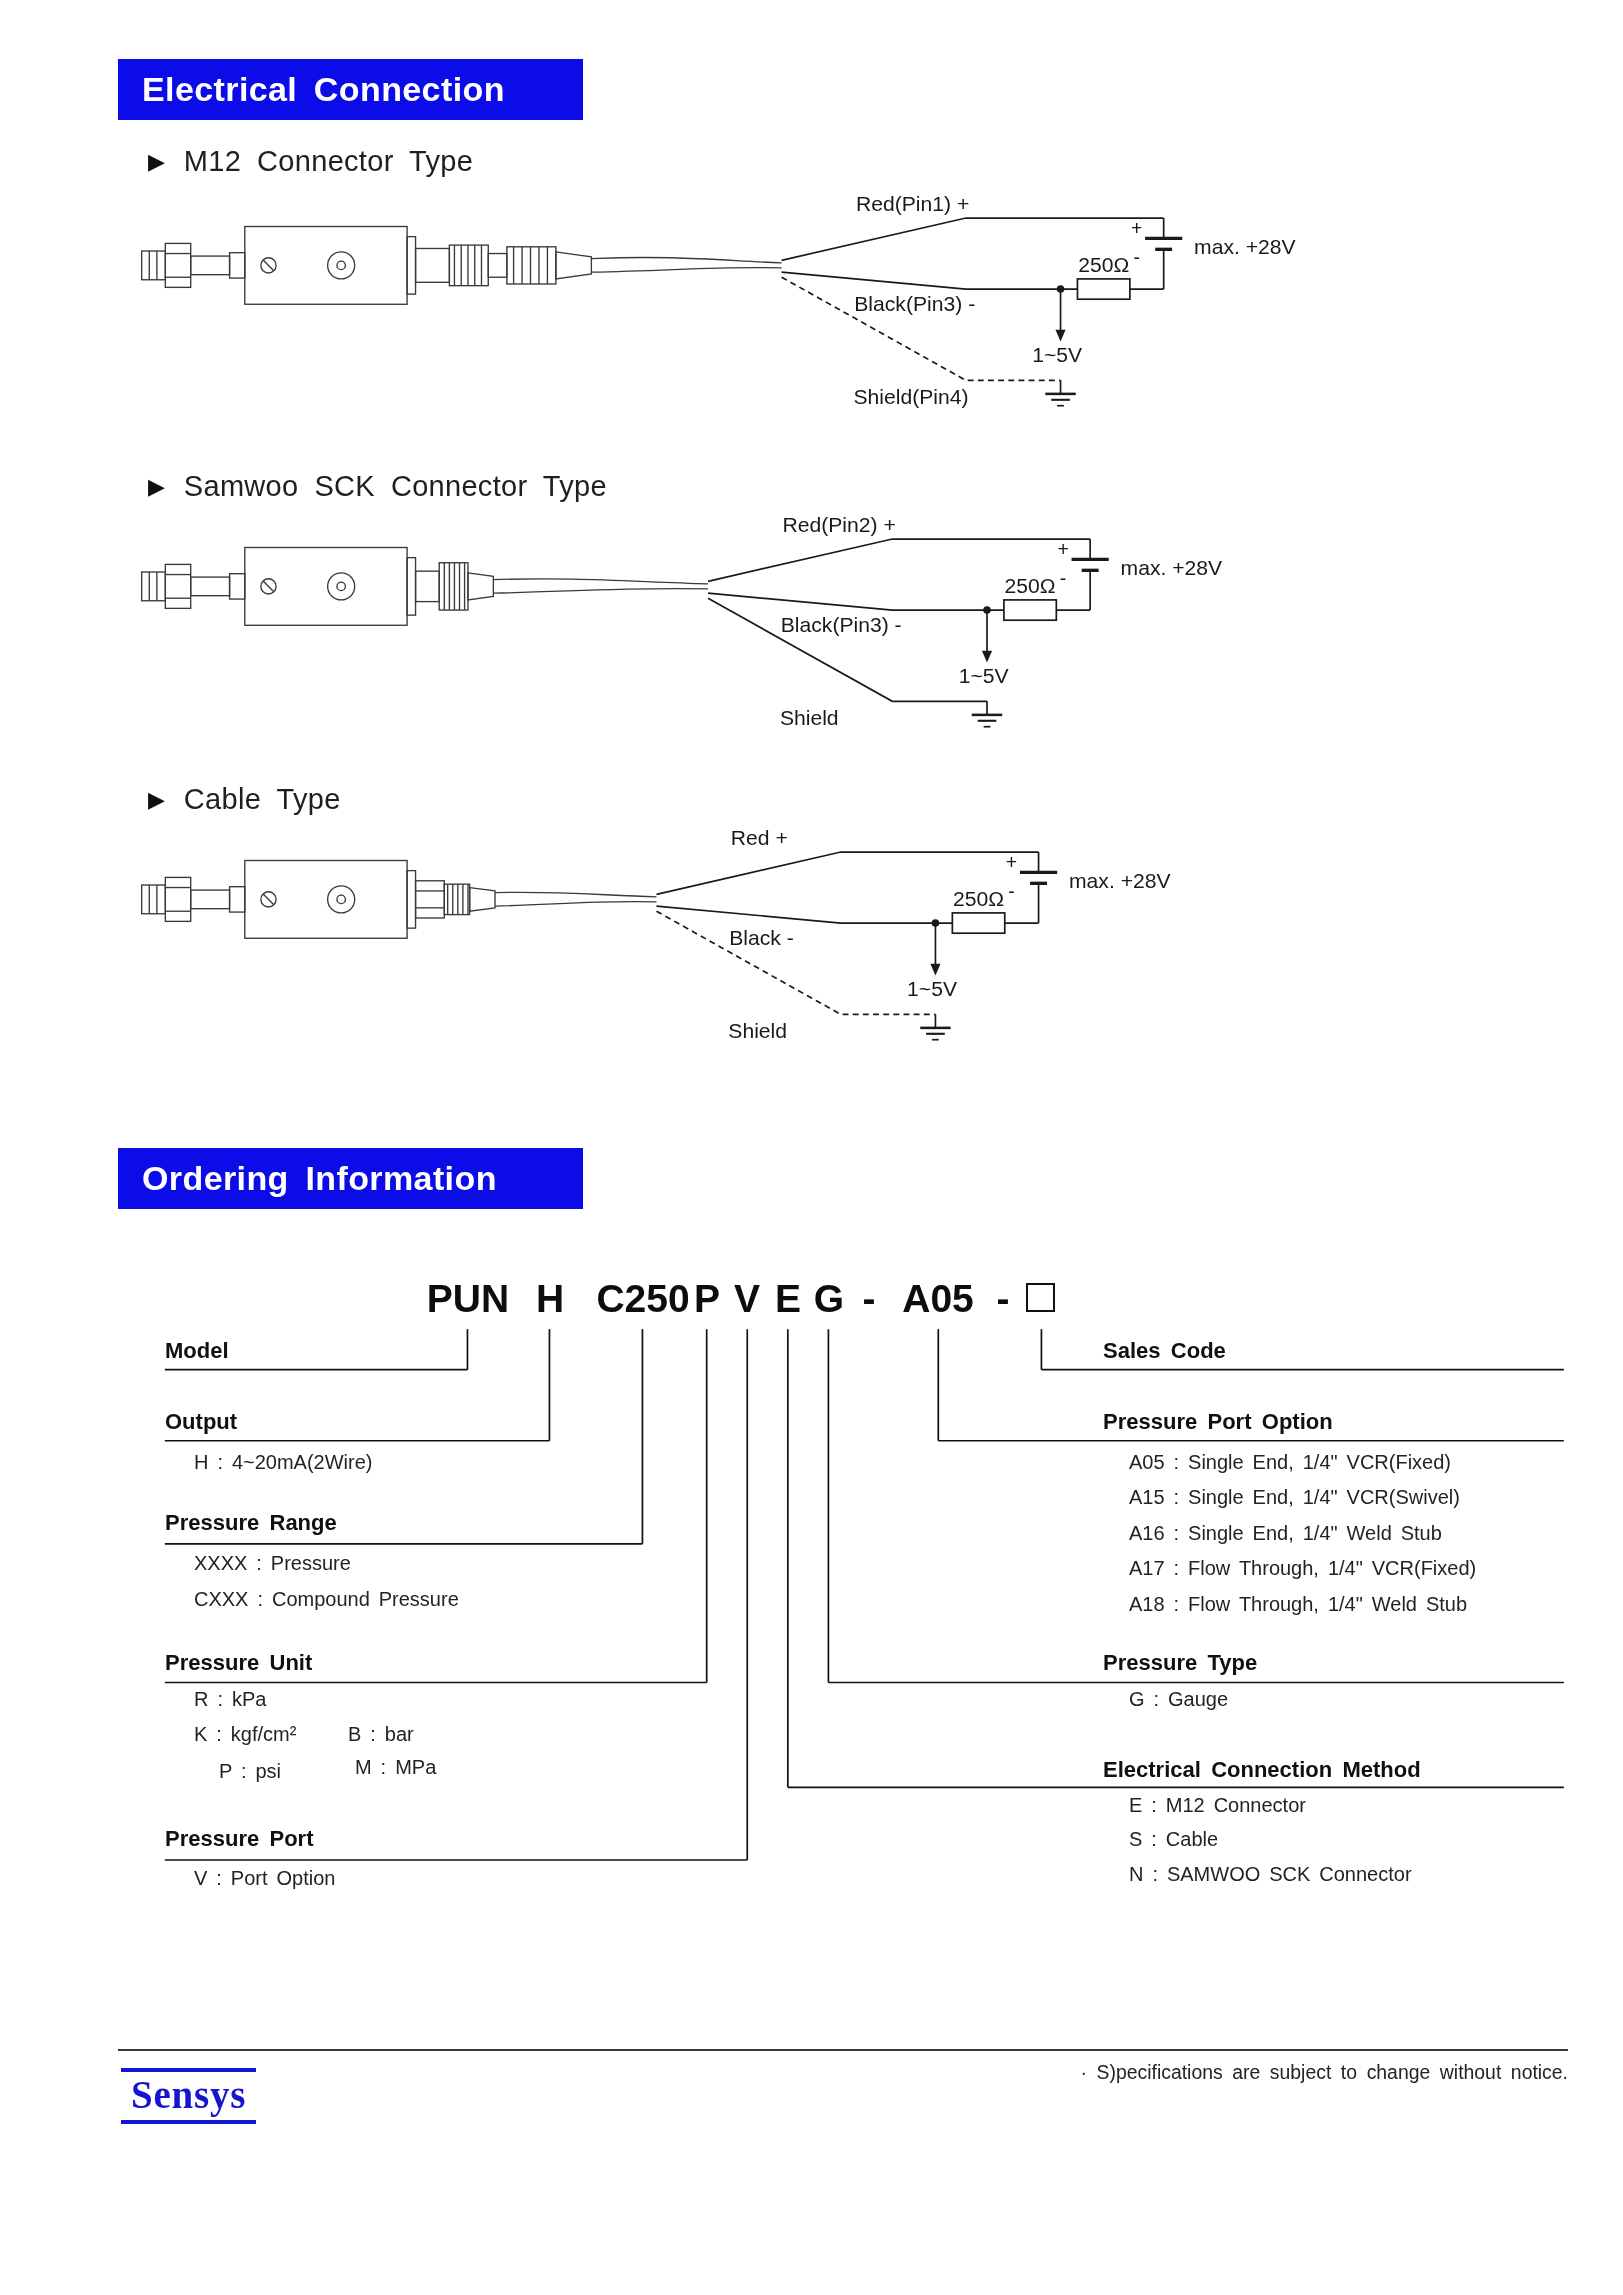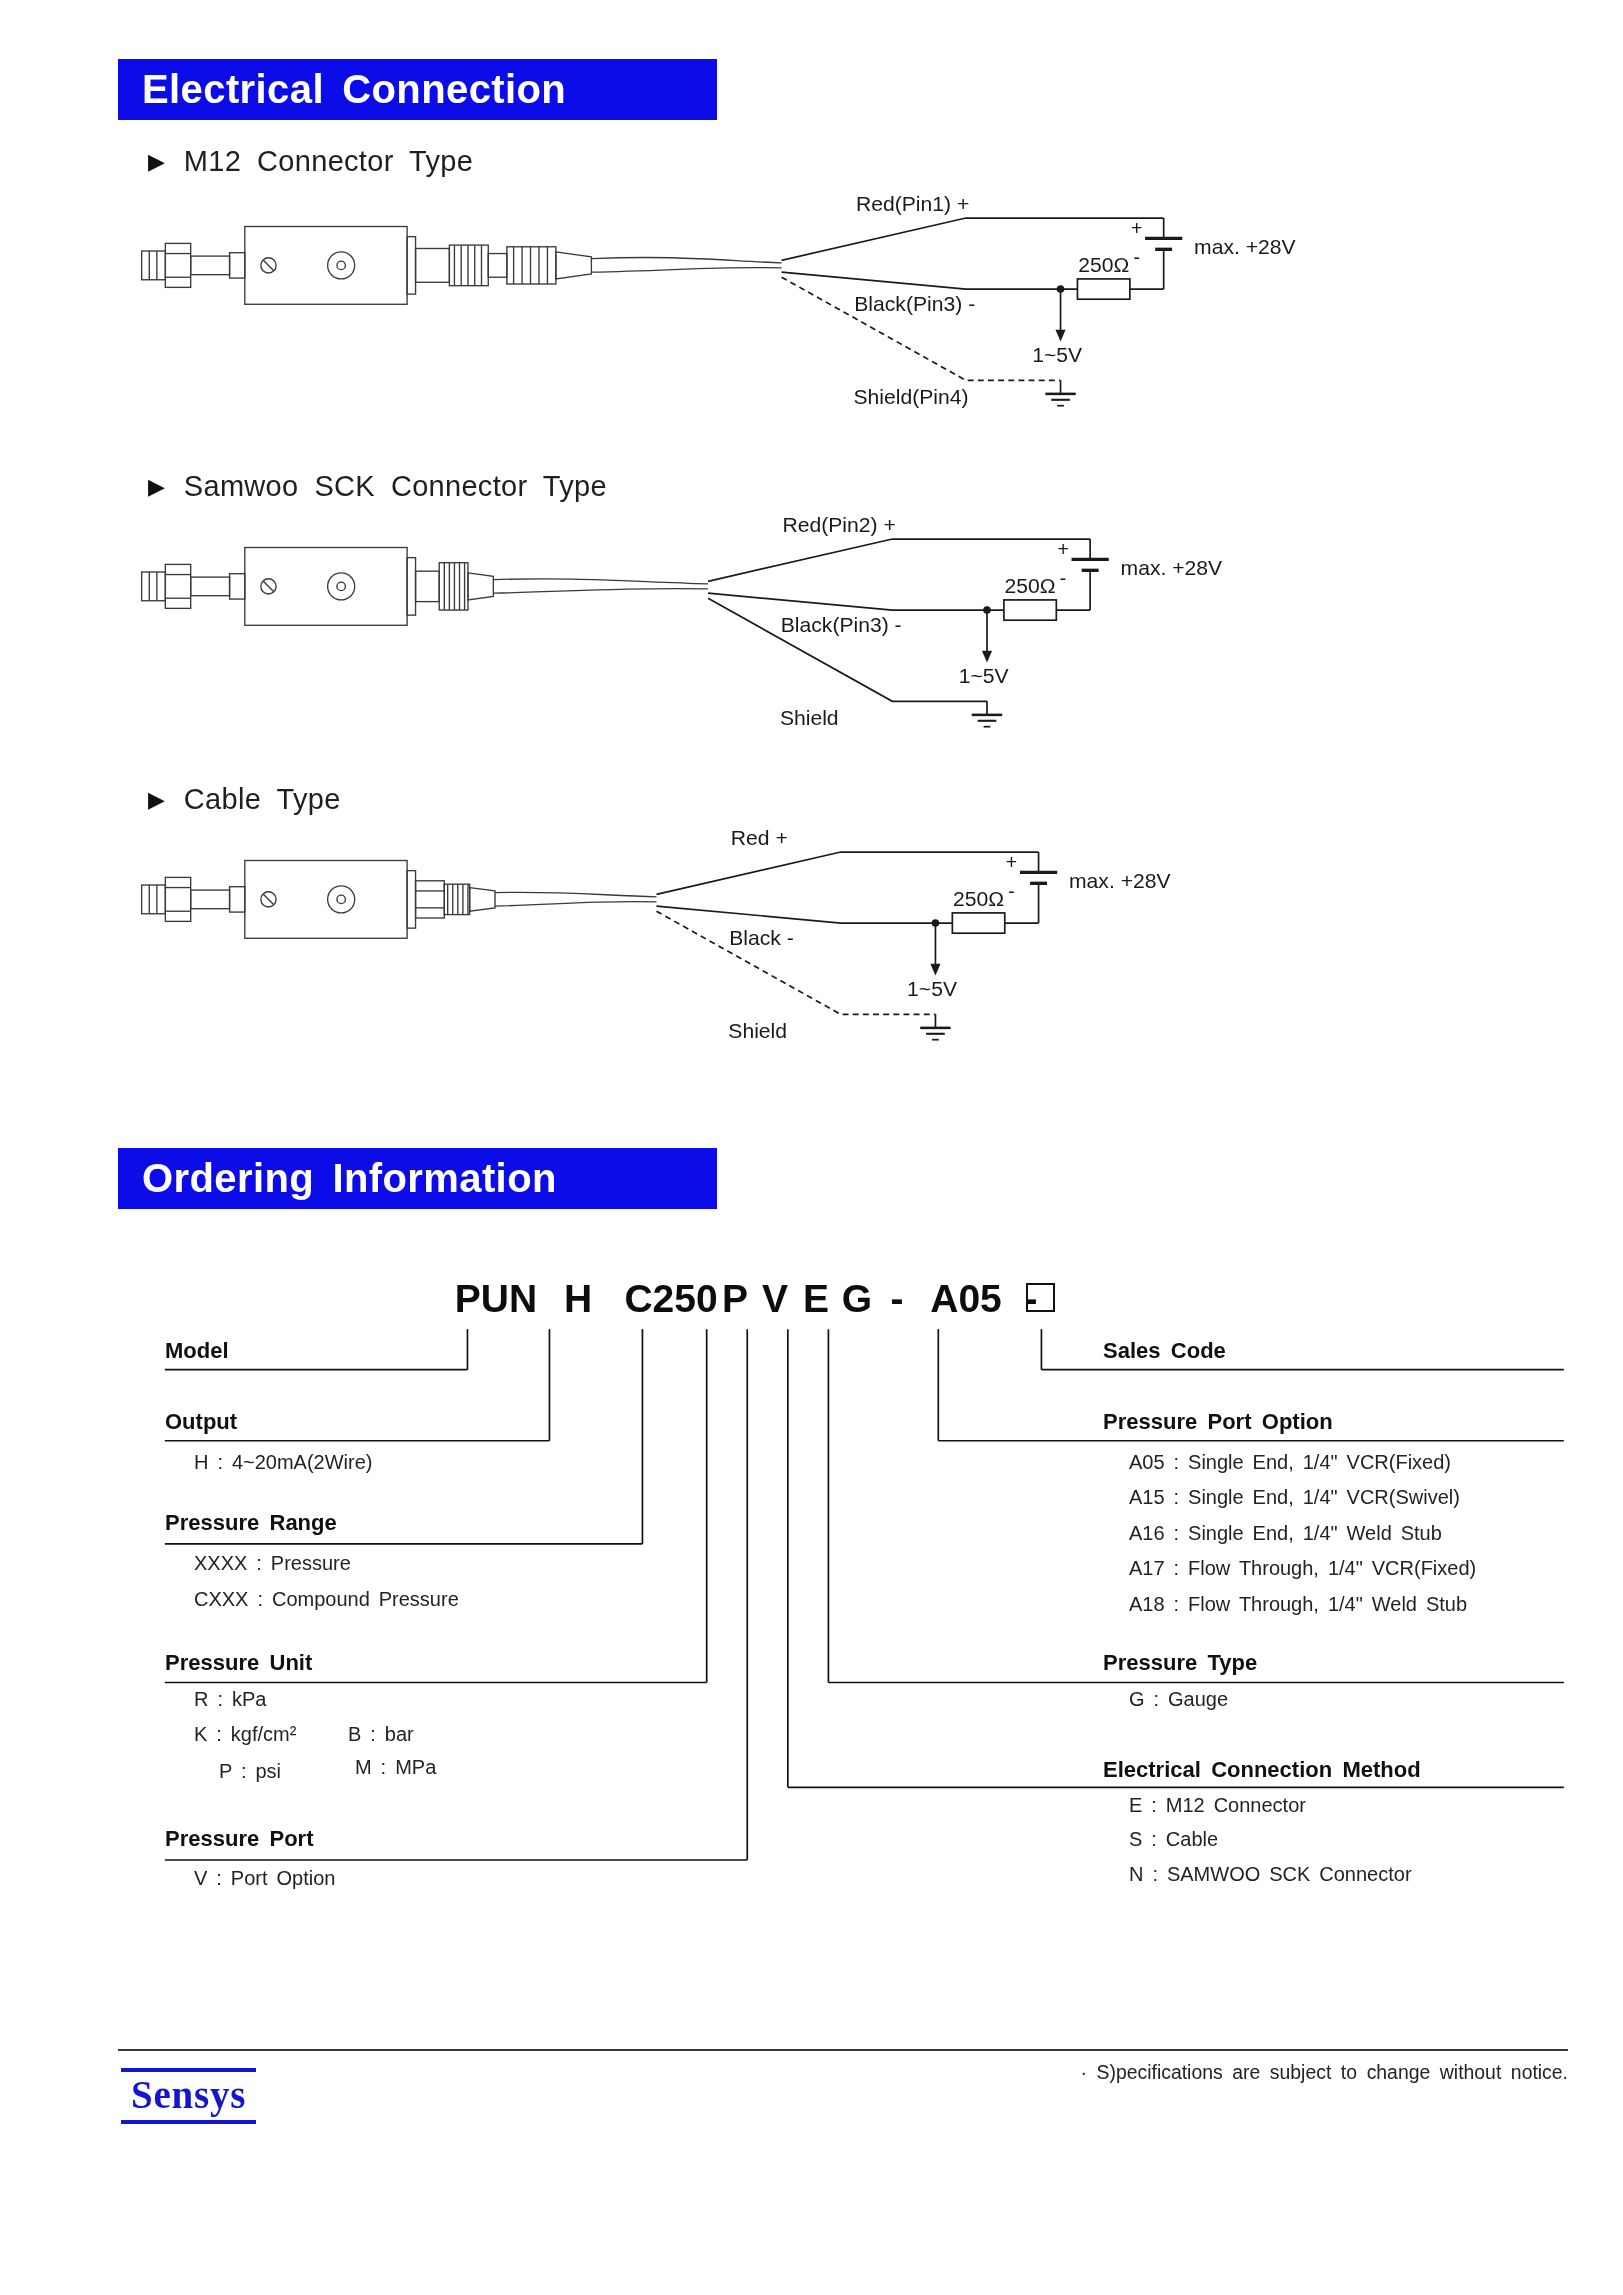--- a/index.html
+++ b/index.html
@@ -1,36 +1,36 @@
 <!DOCTYPE html>
 <html style="font-size:13.5px"><head>
 <meta charset="utf-8">
 <style>
   html,body { margin:0; padding:0; background:#ffffff; }
   .page {
     position:relative; width:1623px; height:2295px; background:#ffffff;
     font-family:"Liberation Sans", sans-serif; color:#1a1a1a; overflow:hidden;
   }
   .banner {
-    position:absolute; left:118px; width:599px; height:61px;
+    position:absolute; left:118px; width:465px; height:61px;
     background:#0c0ce8; color:#ffffff; display:flex; align-items:center;
-    font-size:40px; font-weight:bold; padding-left:24px; box-sizing:border-box;
+    font-size:34px; font-weight:bold; padding-left:24px; box-sizing:border-box;
     word-spacing:6.8px; letter-spacing:0.4px;
   }
   .sec-h {
     position:absolute; left:148px; font-size:29px; color:#1f1f1f;
     word-spacing:7.6px; letter-spacing:0.3px; white-space:nowrap;
   }
   .sec-h .tri { font-size:22px; margin-right:18.6px; vertical-align:2.5px; color:#101010; }
   .diagram-svg { position:absolute; left:118px; width:1268px; height:279px; }
   .dlabel { font-family:"Liberation Sans", sans-serif; font-size:25px; fill:#1a1a1a; stroke:none; }
   .dsmall { font-family:"Liberation Sans", sans-serif; font-size:23px; fill:#1a1a1a; stroke:none; }
   .code-seg {
     position:absolute; top:1277px; font-size:39px; font-weight:bold; color:#0d0d0d;
-    transform:translateX(-50%); white-space:nowrap;margin-left:28px;
+    transform:translateX(-50%); white-space:nowrap;
   }
   .sales-box {
     position:absolute; left:1026px; top:1283px; width:29px; height:29px;
     border:2.5px solid #111; box-sizing:border-box;
   }
   .olabel {
     position:absolute; font-size:22px; font-weight:bold; color:#101010;
     word-spacing:4.2px; white-space:nowrap;
   }
   .oitem {

